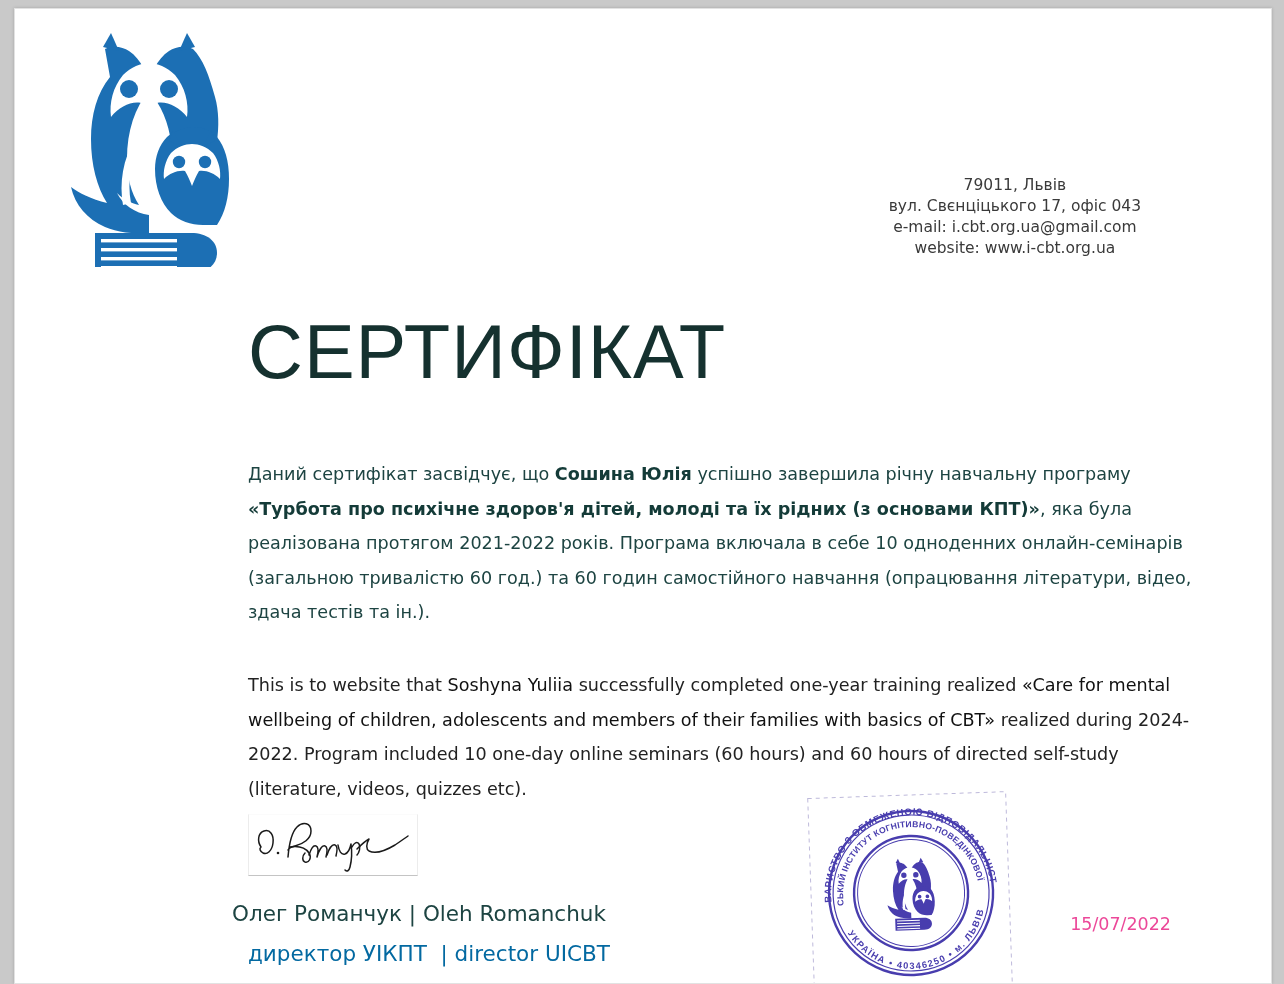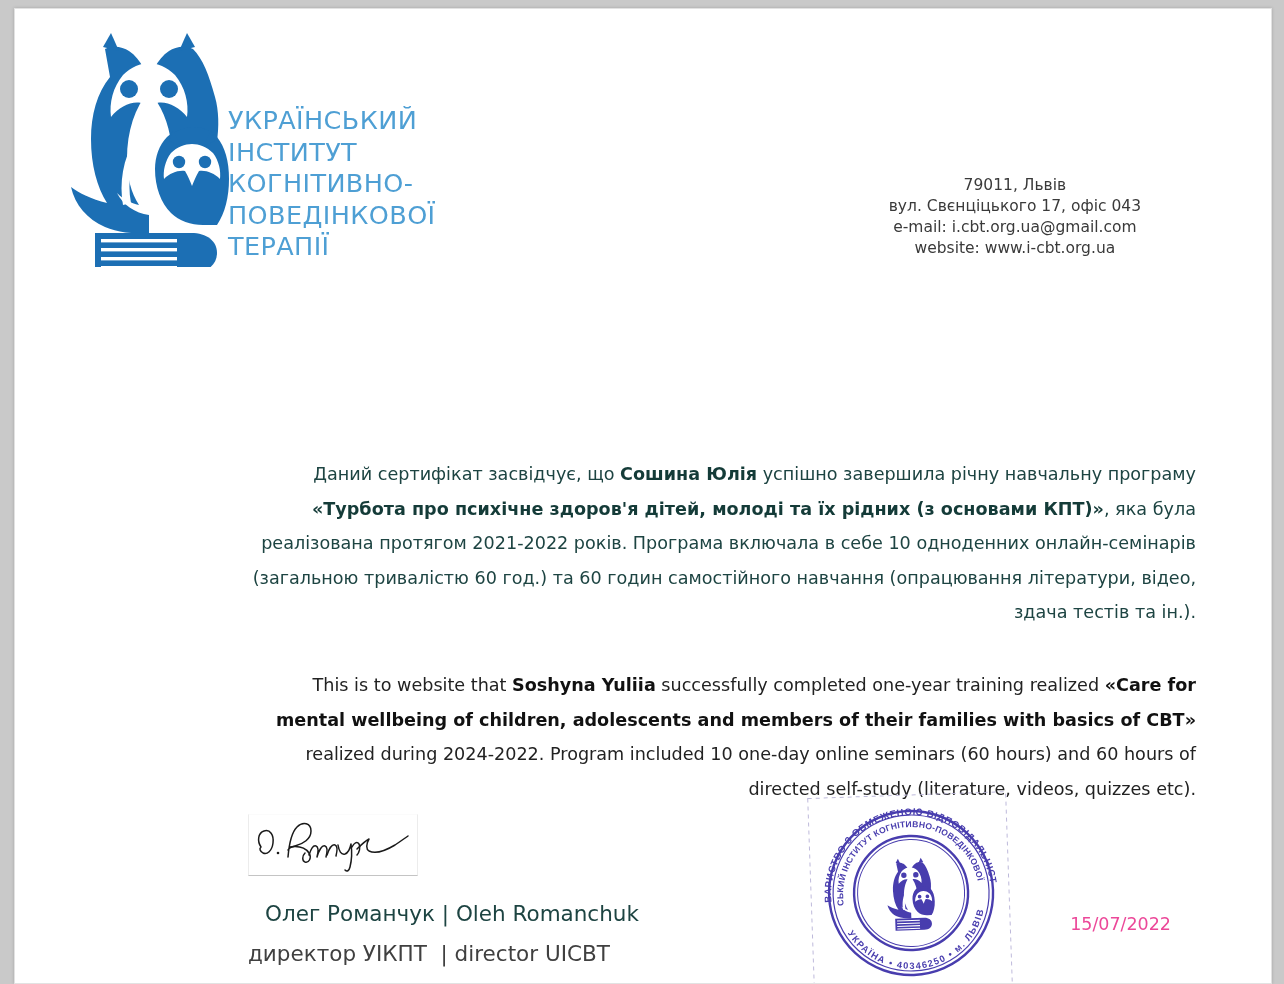--- a/index.html
+++ b/index.html
@@ -76,34 +76,34 @@
     font-family: "Liberation Sans", sans-serif;
   }
 
   
   .para {
     position: absolute;
     left: 233px;
     width: 948px;
     font-size: 17.6px;
     line-height: 34.6px;
-    text-align: right;
+    text-align: left;
   }
 
   #para-uk {
     top: 448px;
     color: #1d4442;
   }
   #para-uk b { font-weight: 700; color: #143b38; }
 
   #para-en {
     top: 659px;
     color: #222222;
   }
-  #para-en b { font-weight: 700; color: #111111; }
+  #para-en b { font-weight: 400; color: #111111; }
 
   
   #signature-box {
     position: absolute;
     left: 233px;
     top: 805px;
     width: 170px;
     height: 62px;
     border-bottom: 1px solid #c4c4c4;
     border-left: 1px solid #ececec;
@@ -114,32 +114,32 @@
   #signature-ink {
     position: absolute;
     left: 4px;
     top: 2px;
     width: 162px;
     height: 58px;
   }
 
   #signer-name {
     position: absolute;
-    left: 250px;
+    left: 217px;
     top: 893px;
     color: #1d4442;
     font-size: 21.5px;
     line-height: 24px;
     white-space: pre;
   }
   #signer-role {
     position: absolute;
     left: 233px;
     top: 933px;
-    color: #404040;
+    color: #0369a1;
     font-size: 21.5px;
     line-height: 24px;
     white-space: pre;
   }
 
   
   #stamp {
     position: absolute;
     left: 792px;
     top: 782px;
@@ -210,32 +210,28 @@
 
         <path d="M34,206 L130,206 C146,206 156,214 156,226 C156,238 146,246 130,246
                  L34,246 Z"></path>
         <rect x="40" y="212" width="76" height="3.4" fill="#ffffff"></rect>
         <rect x="40" y="221" width="76" height="3.4" fill="#ffffff"></rect>
         <rect x="40" y="230" width="76" height="3.4" fill="#ffffff"></rect>
         <rect x="40" y="239" width="76" height="3.4" fill="#ffffff"></rect>
       </g>
     </svg>
 
-    <div id="logo-text">УКРАЇНСЬКИЙ
-ІНСТИТУТ
-КОГНІТИВНО-
-ПОВЕДІНКОВОЇ
-ТЕРАПІЇ</div>
 
     <div id="contact-block">79011, Львів
 вул. Свєнціцького 17, офіс 043
 e-mail: i.cbt.org.ua@gmail.com
 website: www.i-cbt.org.ua</div>
   </div>
 
+  <div id="cert-title">СЕРТИФІКАТ</div>
 
   <div class="para" id="para-uk">
     <span>Даний сертифікат засвідчує, що </span><b>Сошина Юлія</b><span> успішно завершила річну навчальну програму </span><b>«Турбота про психічне здоров'я дітей, молоді та їх рідних (з основами КПТ)»</b><span>, яка була реалізована протягом 2021-2022 років. Програма включала в себе 10 одноденних онлайн-семінарів (загальною тривалістю 60  год.) та 60 годин самостійного навчання (опрацювання літератури, відео, здача тестів та ін.).</span>
   </div>
 
   <div class="para" id="para-en">
     <span>This is to website that </span><b>Soshyna Yuliia</b><span> successfully completed one-year training realized </span><b>«Care for mental wellbeing of children, adolescents and members of their families with basics of CBT»</b><span> realized during 2024-2022. Program included 10 one-day online seminars (60 hours) and 60 hours of directed self-study (literature, videos, quizzes etc).</span>
   </div>
 
   <div id="signature-box">

